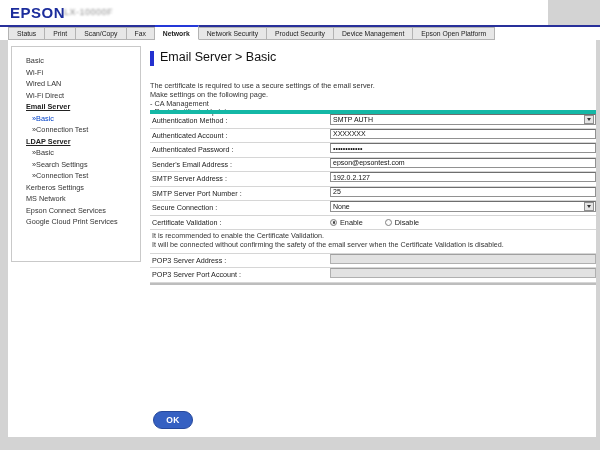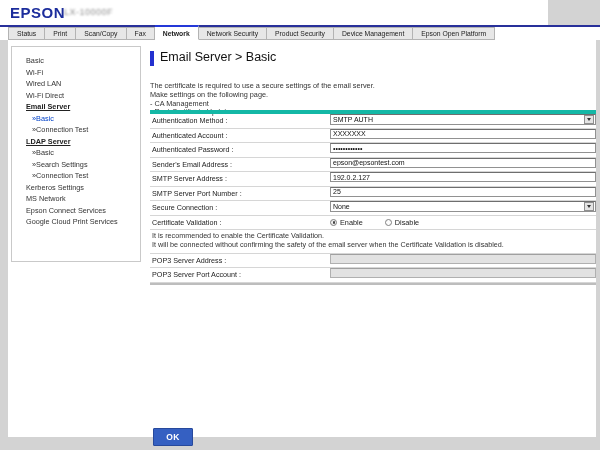--- a/index.html
+++ b/index.html
@@ -50,23 +50,23 @@
   .radio-group{display:flex;align-items:center}
   .radio{width:7px;height:7px;border-radius:50%;border:1px solid #808080;background:#fdfdfd;display:inline-block;
          position:relative;box-sizing:border-box;flex:none;cursor:pointer}
   .radio.checked{background:#eee}
   .radio.checked::after{content:"";position:absolute;left:1.5px;top:1.5px;width:2.5px;height:2.5px;border-radius:50%;background:#444}
   .radio-label{font-size:7.3px;color:#222;margin-left:3px;white-space:nowrap}
   .radio-gap{margin-left:22px}
   .note{font-size:7.2px;line-height:8.8px;color:#333;padding:2px 0 3px 2px;border-bottom:1px solid #d6d6d6}
   .ftable-bottom{border-bottom:2px solid #bdbdbd;height:0}
   
-  .okbtn{position:absolute;left:145px;top:388px;width:38px;height:16px;background:#3560c2;border:1px solid #27499c;
+  .okbtn{position:absolute;left:145px;top:371px;width:38px;height:16px;background:#3560c2;border:1px solid #27499c;
          color:#fff;font-size:8.5px;font-weight:bold;display:flex;align-items:center;justify-content:center;
-         border-radius:1px;cursor:pointer;letter-spacing:.5px}
+         border-radius:9px;cursor:pointer;letter-spacing:.5px}
 </style>
 </head>
 <body>
 
 <div class="header">
   <div class="brand">EPSON</div>
   <div class="model">LX-10000F</div>
 </div>
 <div class="navy-line"></div>
 

